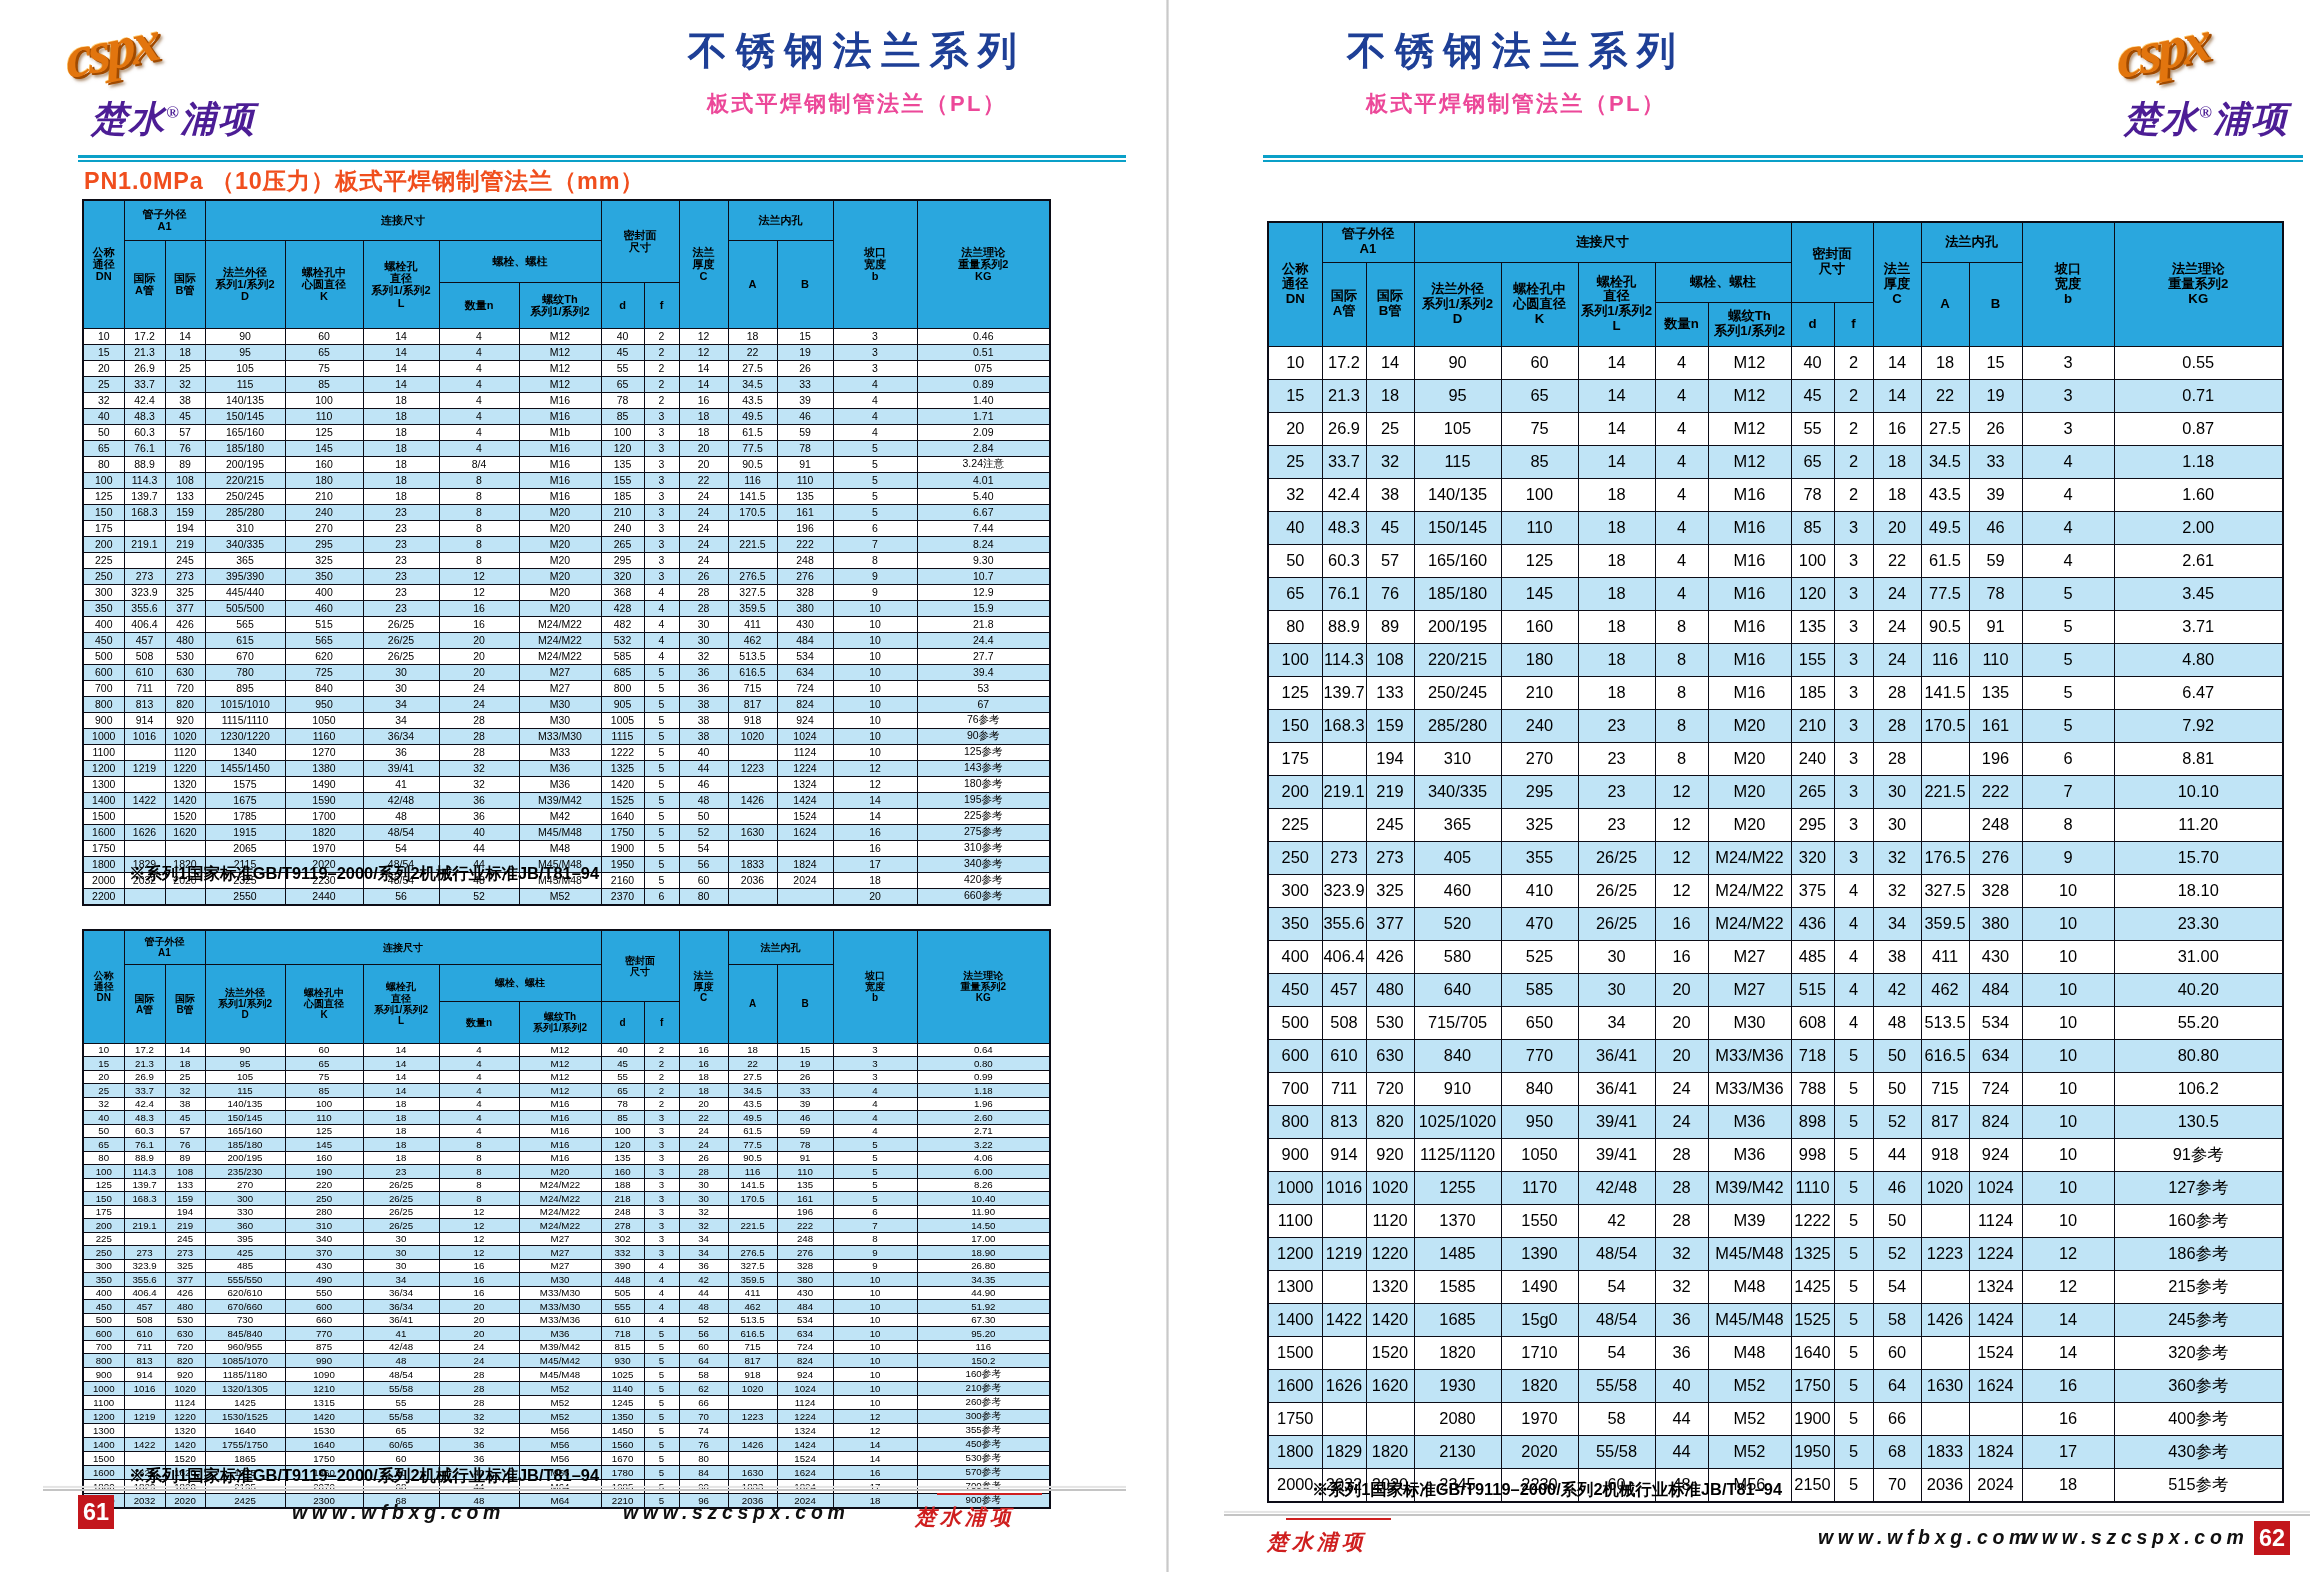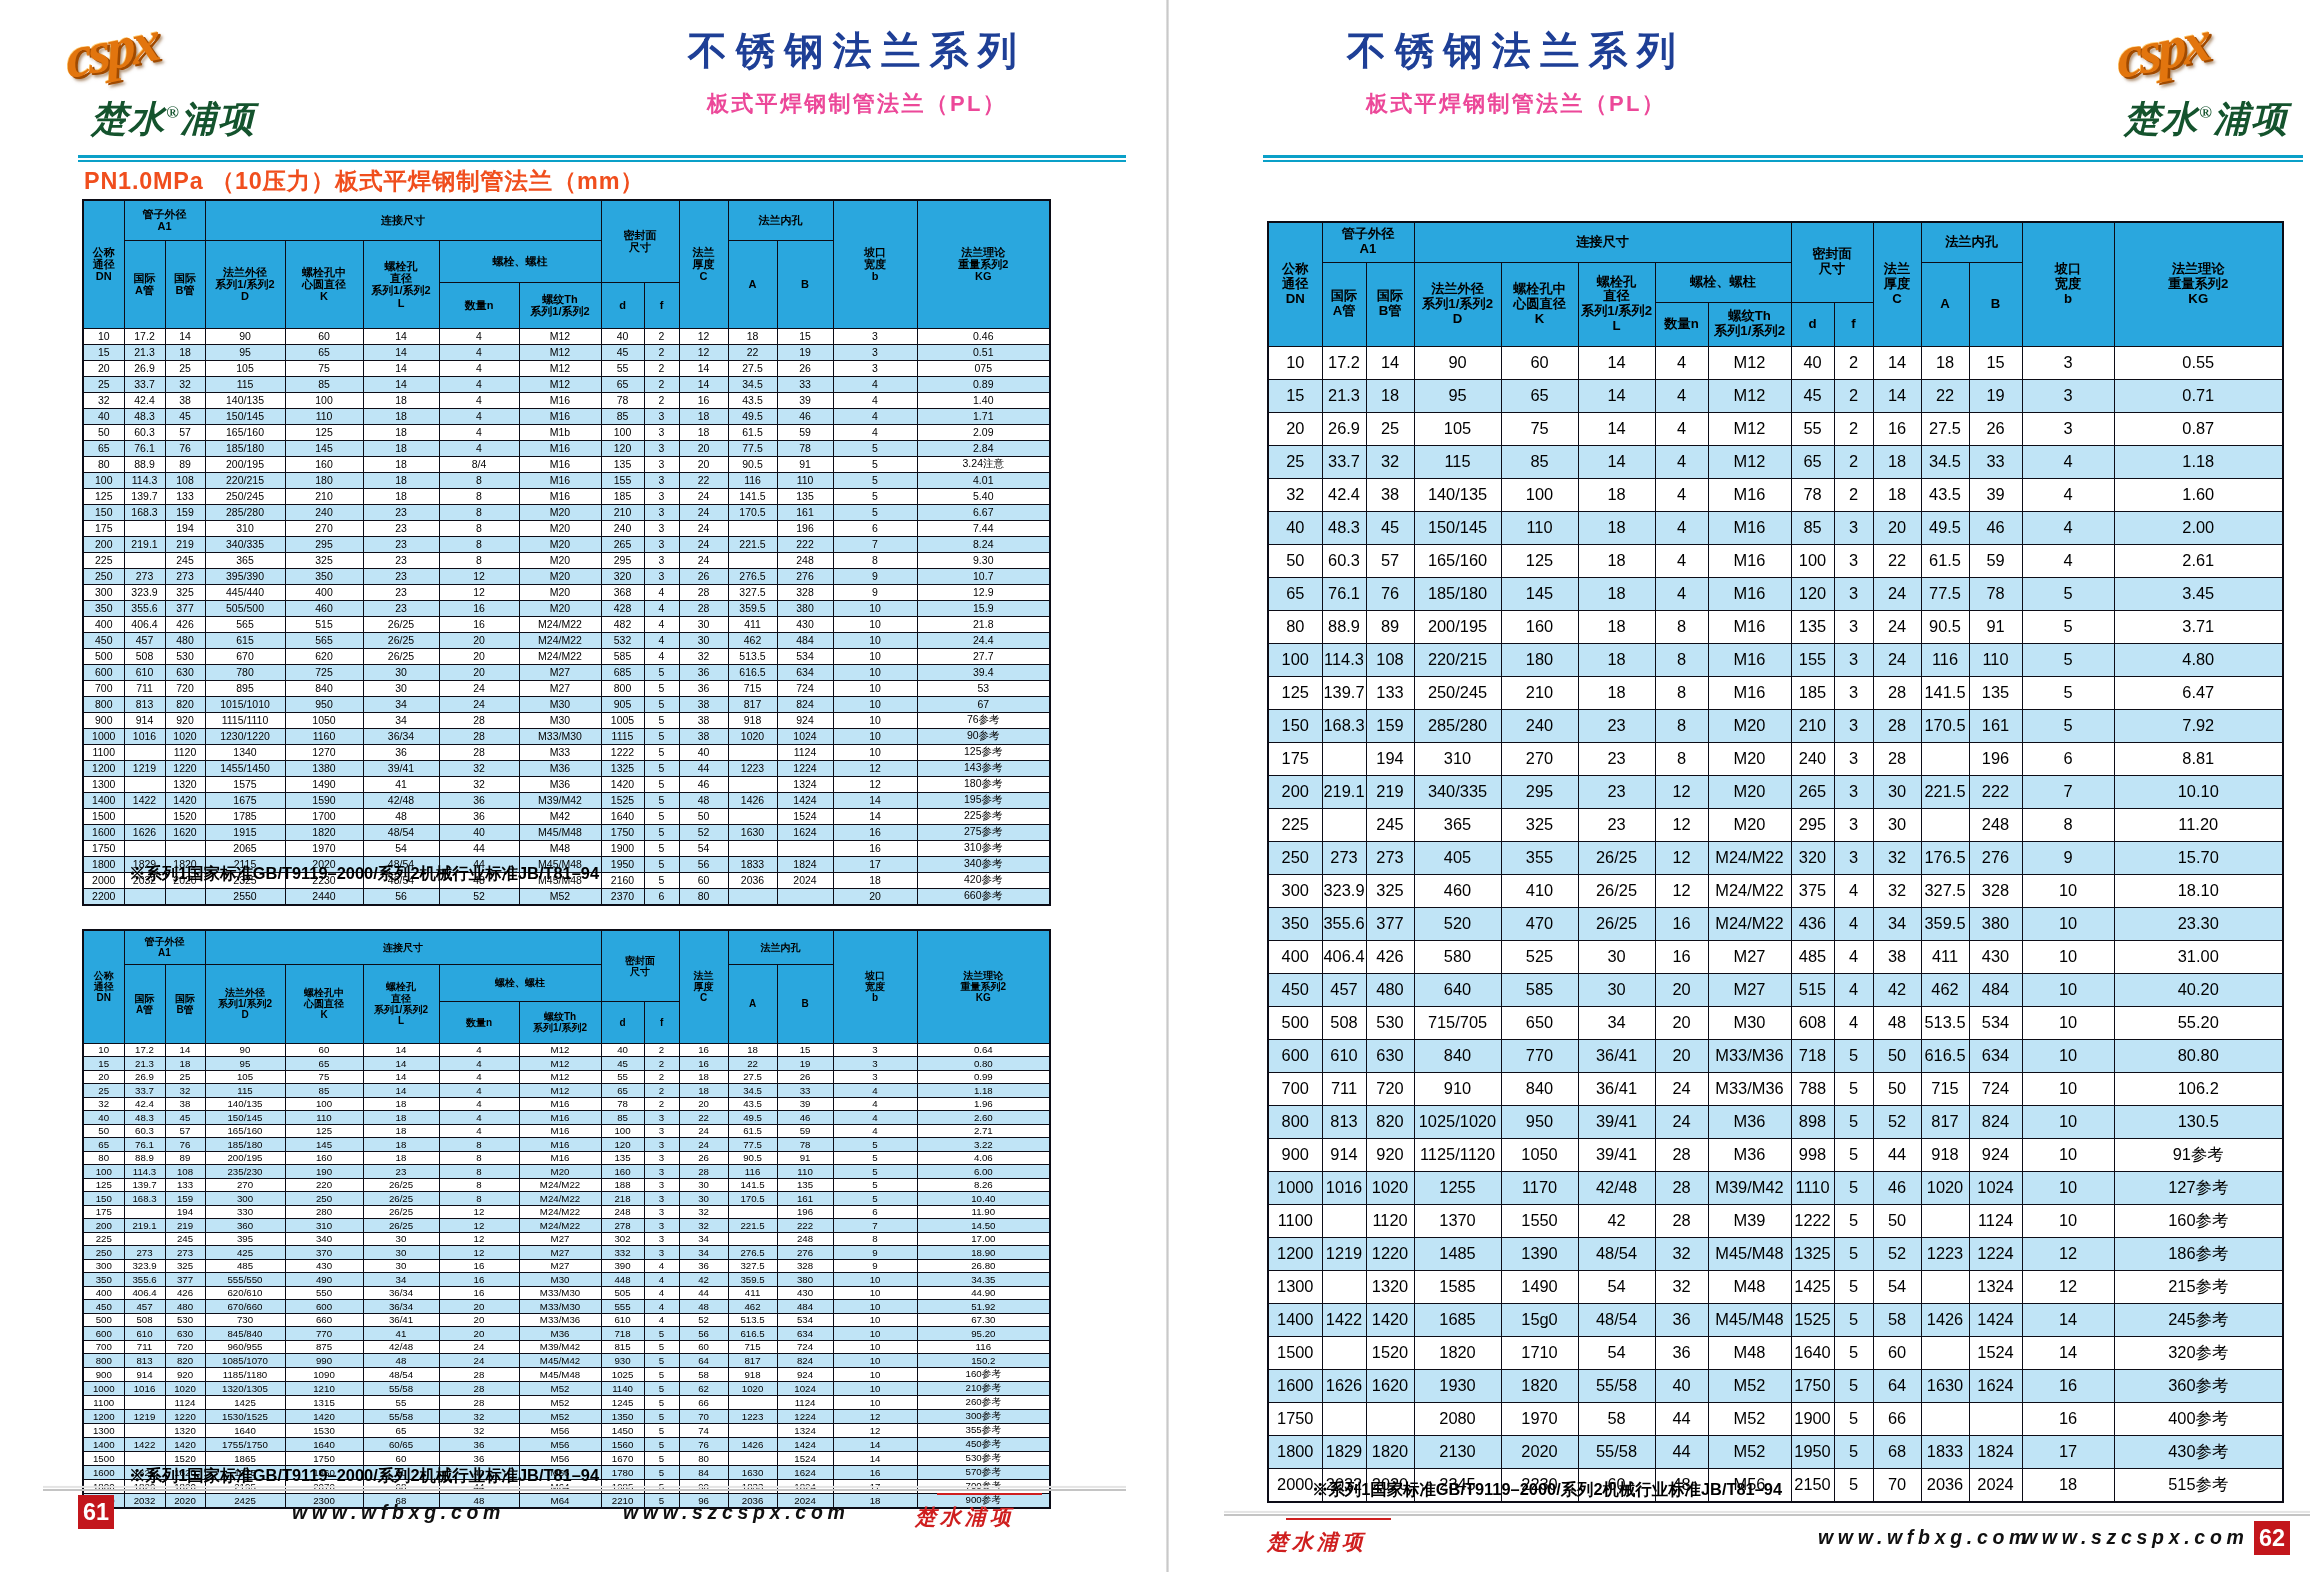--- a/index.html
+++ b/index.html
@@ -9,21 +9,21 @@
           background:linear-gradient(to right,#e8e8e8,#c9c9c9,#e8e8e8);}
   .page{position:absolute;top:11.7px;height:1556px;}
 
   
   .logo-latin{position:absolute;display:inline-block;
     font-family:"Liberation Serif",serif;font-style:italic;font-weight:900;
     font-size:59px;letter-spacing:-3.9px;color:#e2750e;
     transform:rotate(-12deg) skewX(-6deg);
     text-shadow:2.3px 2.3px 0 #a04a00,3.9px 4.7px 3.1px rgba(110,55,0,.55),-0.8px -0.8px 0 #ffcf7a;}
   .logo-cn{position:absolute;font-family:"Liberation Serif",serif;font-style:italic;
-    font-weight:700;font-size:36px;color:#14532d;letter-spacing:1.6px;white-space:nowrap;}
+    font-weight:700;font-size:36px;color:#4c1d95;letter-spacing:1.6px;white-space:nowrap;}
   .logo-cn .reg{font-size:17px;vertical-align:super;}
 
   
   .titleblock{position:absolute;text-align:center;}
   .main-title{font-family:"Liberation Serif",serif;font-weight:700;font-size:39px;
     color:#1e3f96;letter-spacing:9.3px;white-space:nowrap;}
   .sub-title{margin-top:11px;font-weight:700;font-size:22px;color:#ec4899;
     letter-spacing:2.3px;white-space:nowrap;}
 
   

